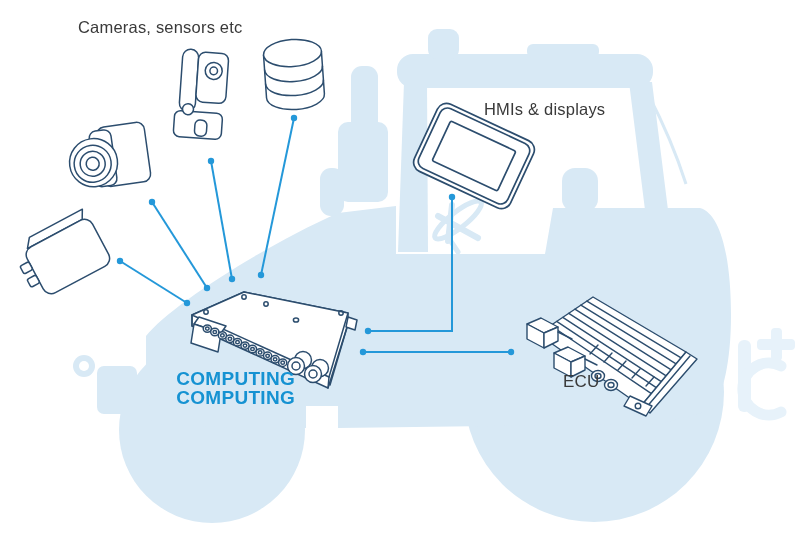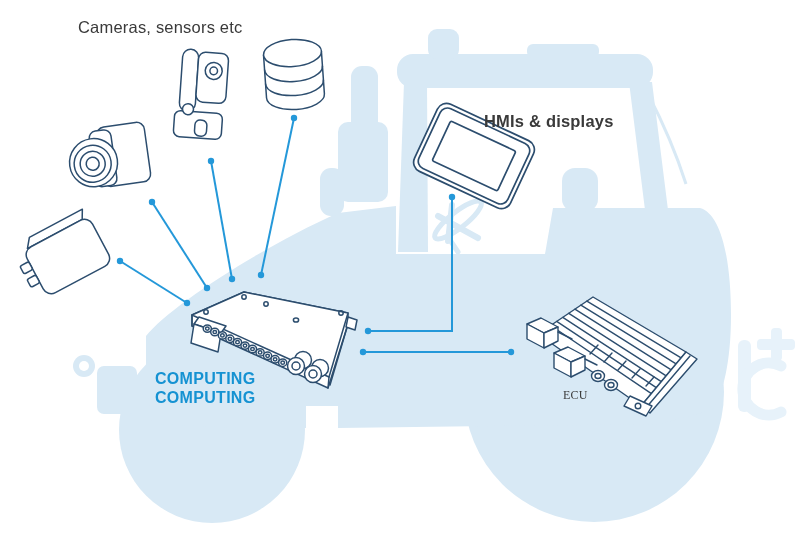--- a/index.html
+++ b/index.html
@@ -14,30 +14,30 @@
   .label{
     position:absolute;
     color:#3a3a3a;
     font-size:16.5px;
     letter-spacing:.2px;
     white-space:nowrap;
   }
   .label-platform{
     position:absolute;
     left:155px;top:369px;width:140px;
-    text-align:left;
+    text-align:right;
     color:#1592d2;
     font-weight:bold;
-    font-size:16px;
+    font-size:19px;
     line-height:19px;
     letter-spacing:.3px;
   }
   .lbl-cameras{left:78px;top:18px;}
-  .lbl-hmi{left:484px;top:112px;font-weight:bold;}
-  .lbl-ecu{left:563px;top:388px;font-size:12px;font-family:Liberation Serif, serif;}
+  .lbl-hmi{left:484px;top:100px;}
+  .lbl-ecu{left:563px;top:372px;font-size:17px;}
 </style>
 </head>
 <body>
 
 <div class="canvas">
 
 <svg width="800" height="543" viewBox="0 0 800 543">
 
   <g fill="#d8e9f5" stroke="none">
 

